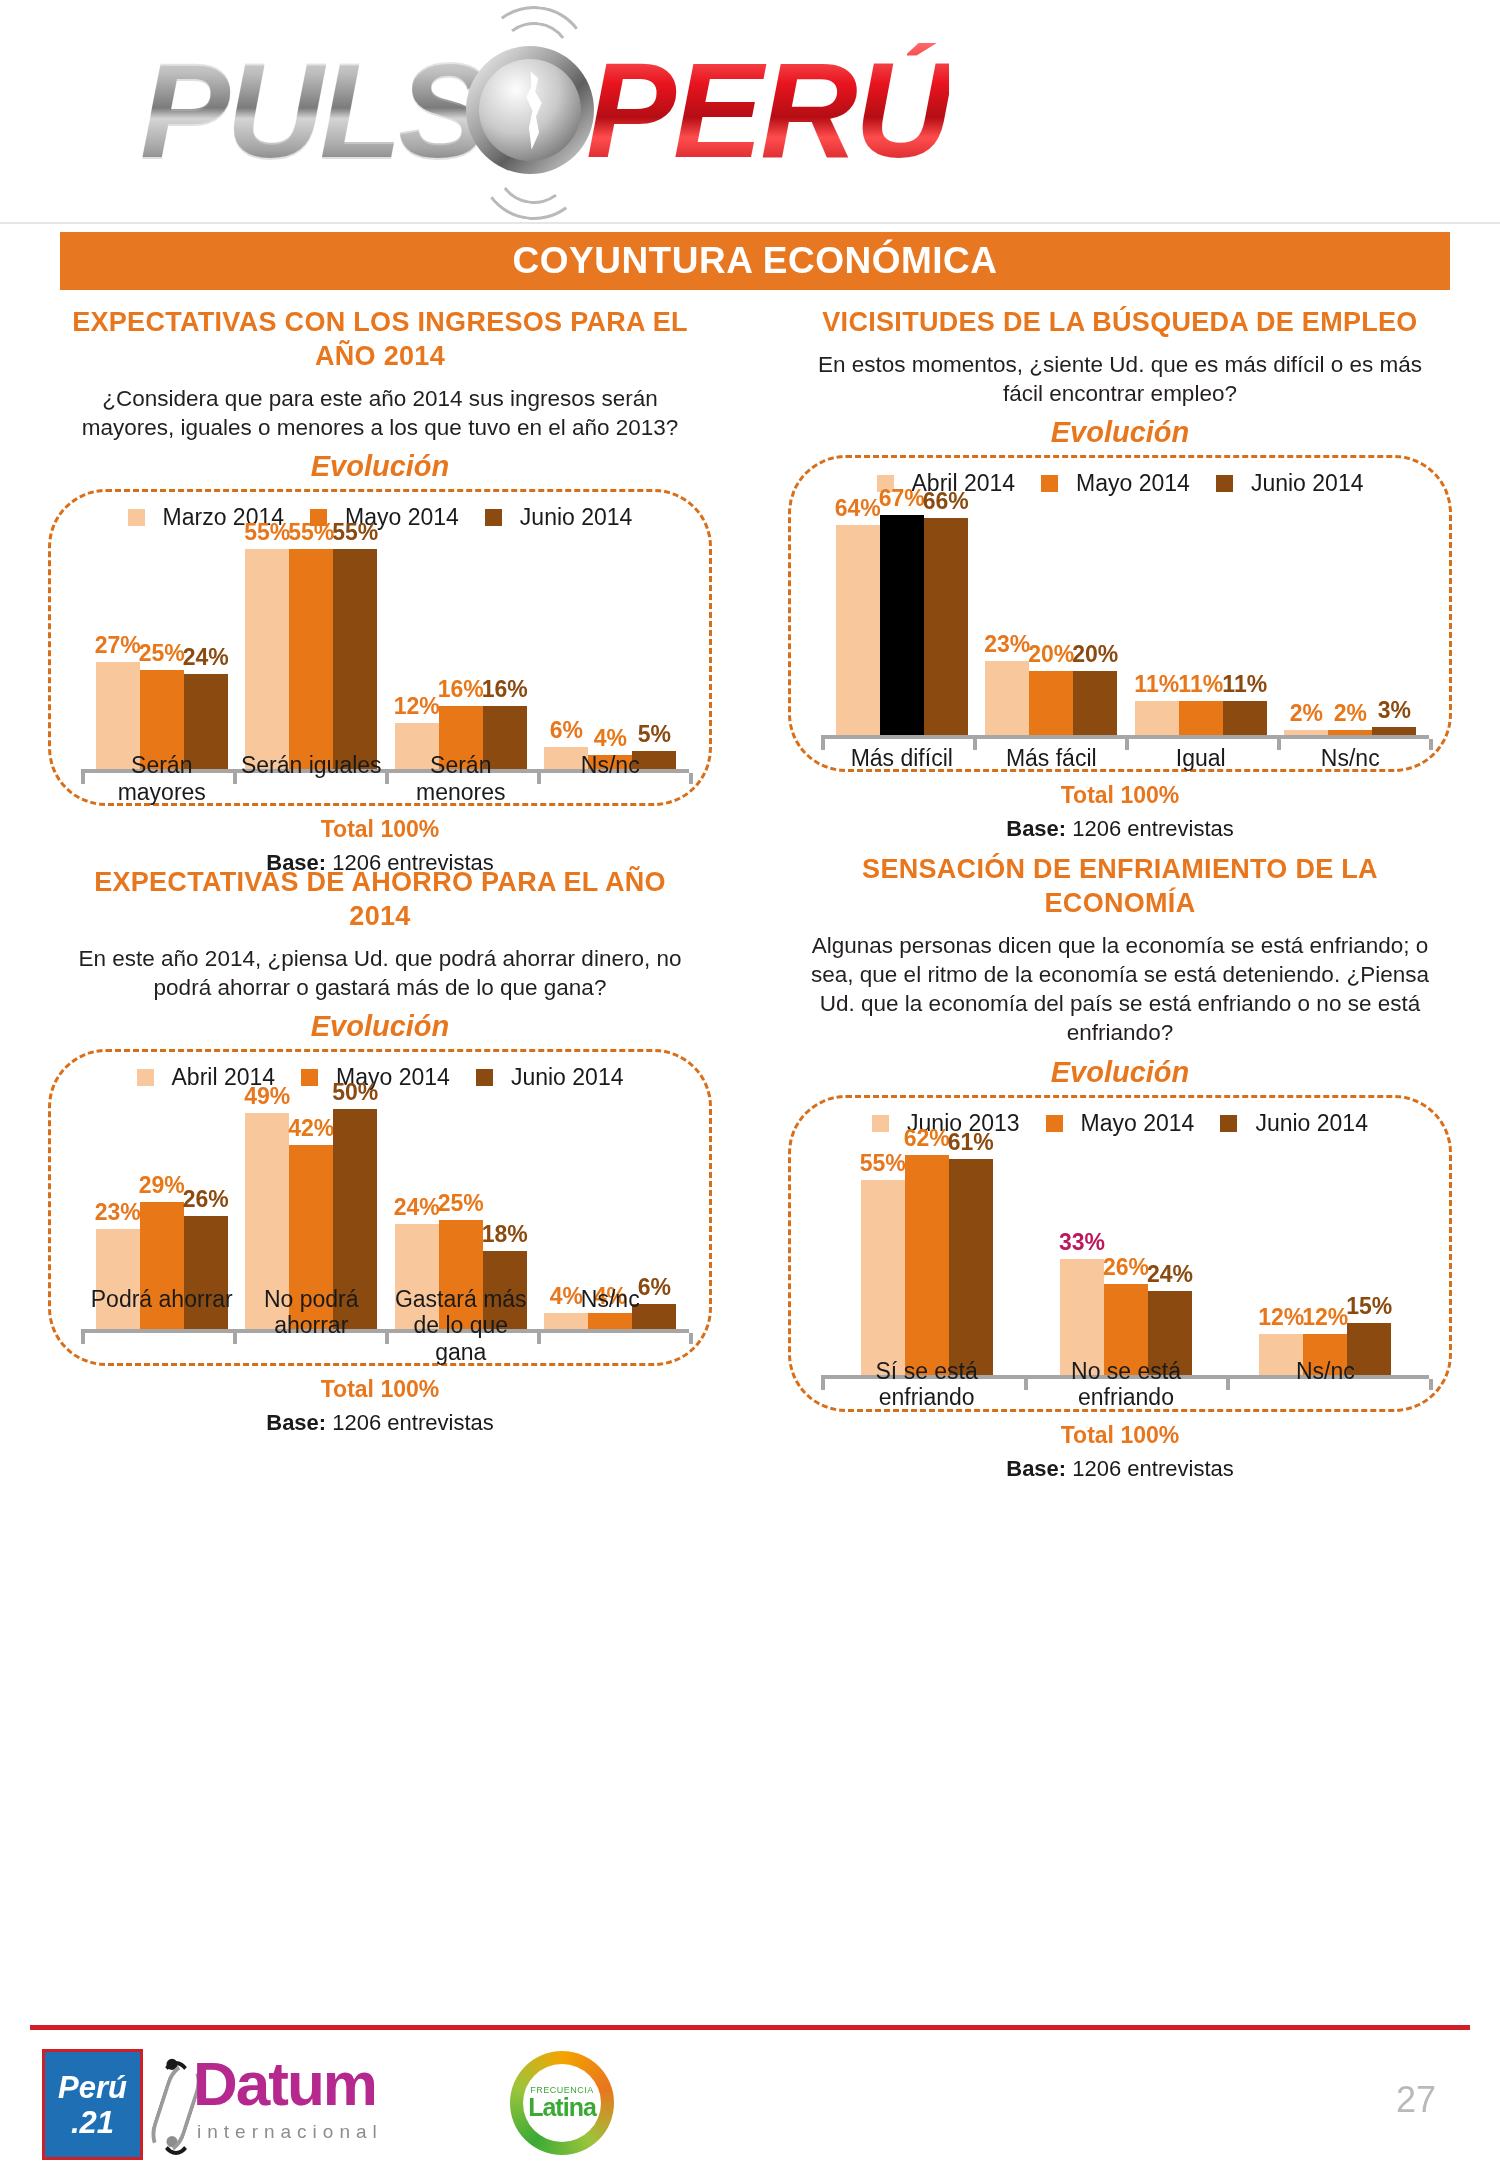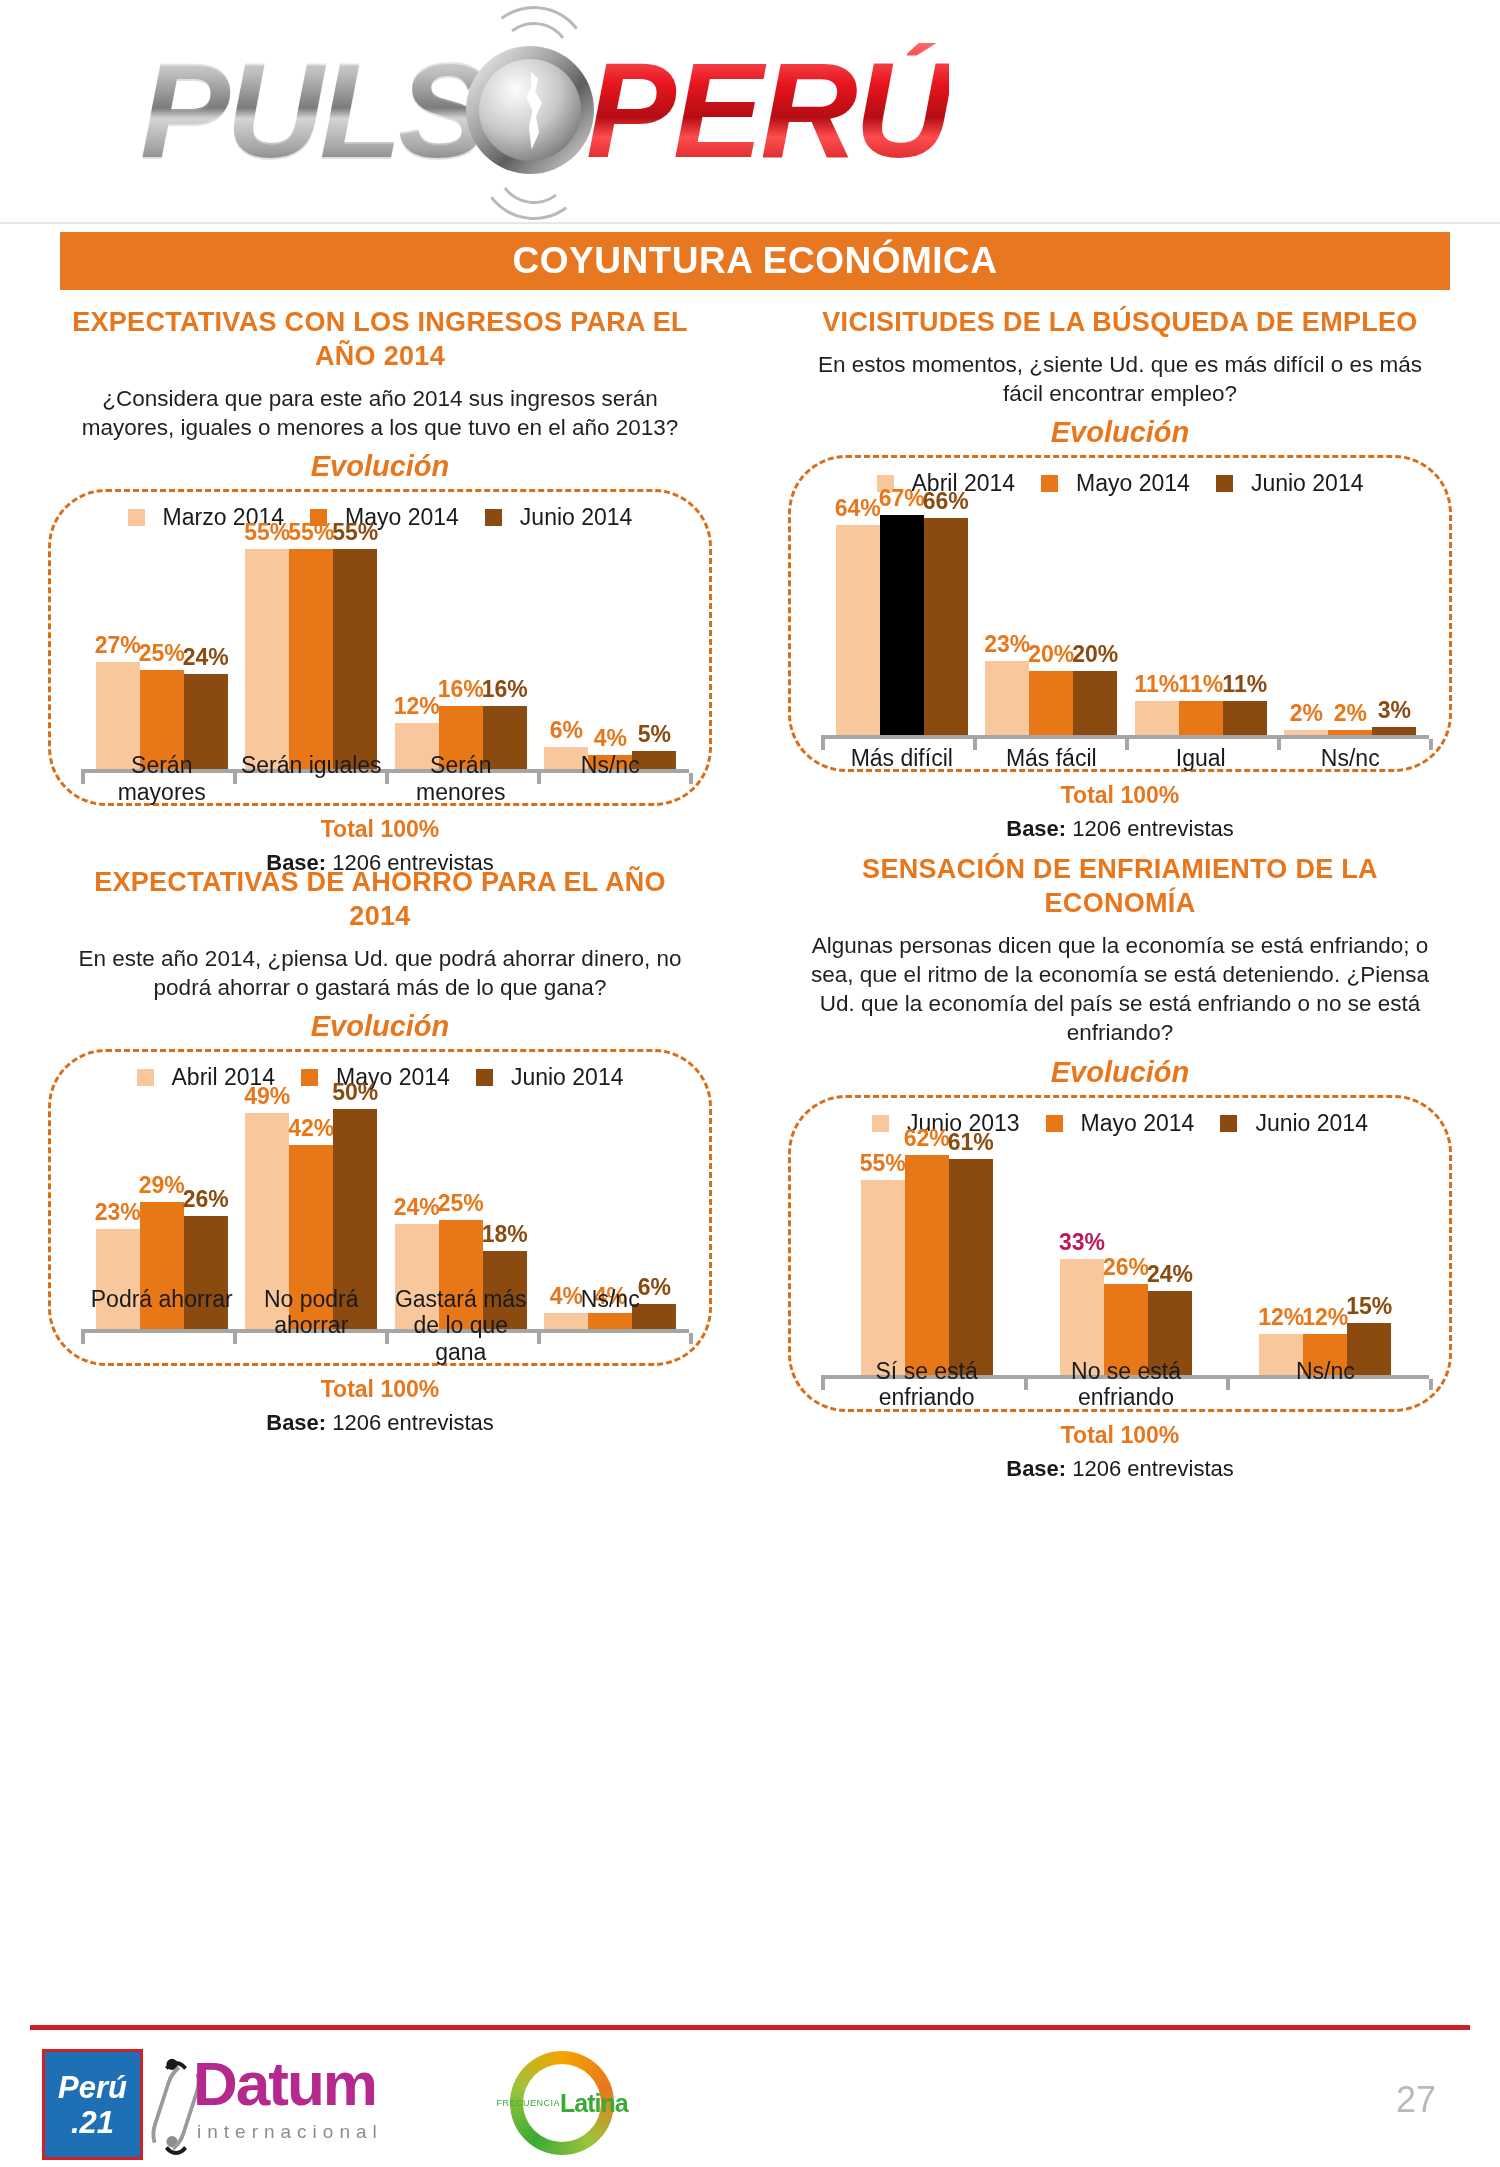--- a/index.html
+++ b/index.html
@@ -185,21 +185,21 @@
     letter-spacing:6px;
   }
   .logo-latina{
     position:absolute;left:510px;top:16px;width:104px;height:104px;
     border-radius:50%;
     background:conic-gradient(#f5a400,#e8761d,#9cc43c,#3aaa35,#9cc43c,#f5a400);
     display:flex;align-items:center;justify-content:center;
   }
   .logo-latina .in{
     width:78px;height:78px;border-radius:50%;background:#fff;
-    display:flex;flex-direction:row;align-items:center;justify-content:center;
+    display:flex;flex-direction:column;align-items:center;justify-content:center;
   }
   .logo-latina .fr{font-size:9px;color:#3aaa35;letter-spacing:.5px;line-height:1;}
   .logo-latina .lt{font-size:25px;font-weight:bold;color:#3aaa35;line-height:1;letter-spacing:-1px;}
   .page-num{
     position:absolute;right:64px;top:44px;
     font-size:36px;color:#b9b9b9;
   }
 </style>
 </head>
 <body>

